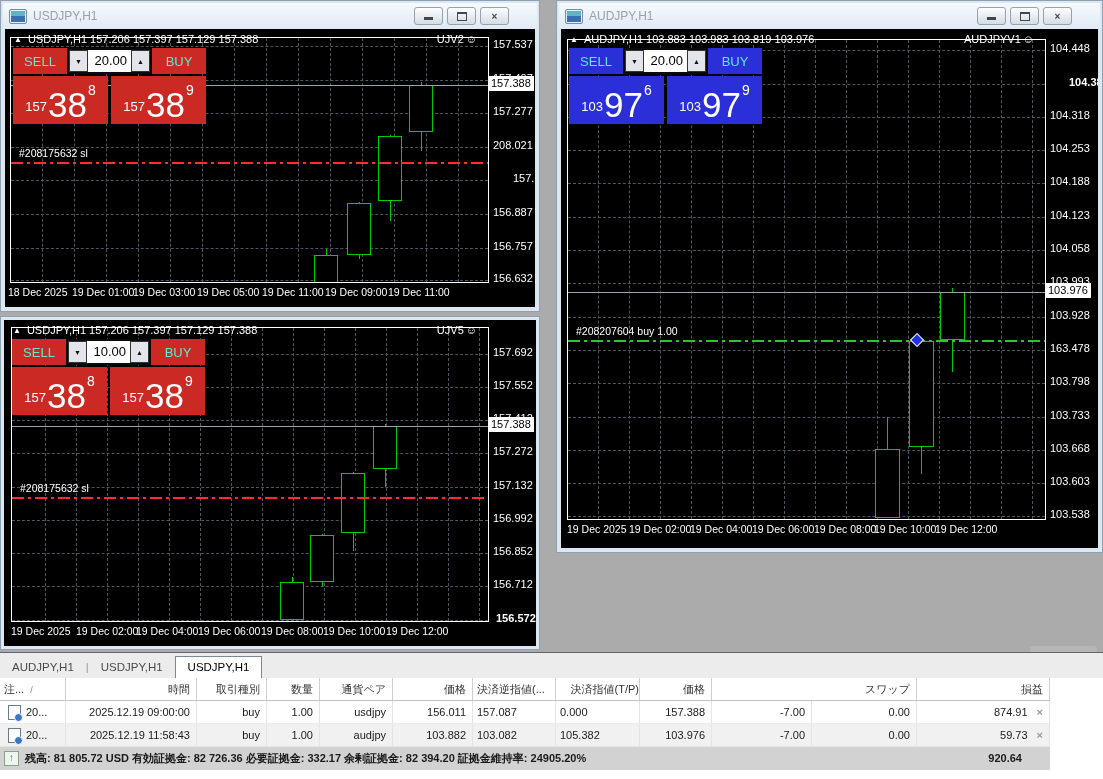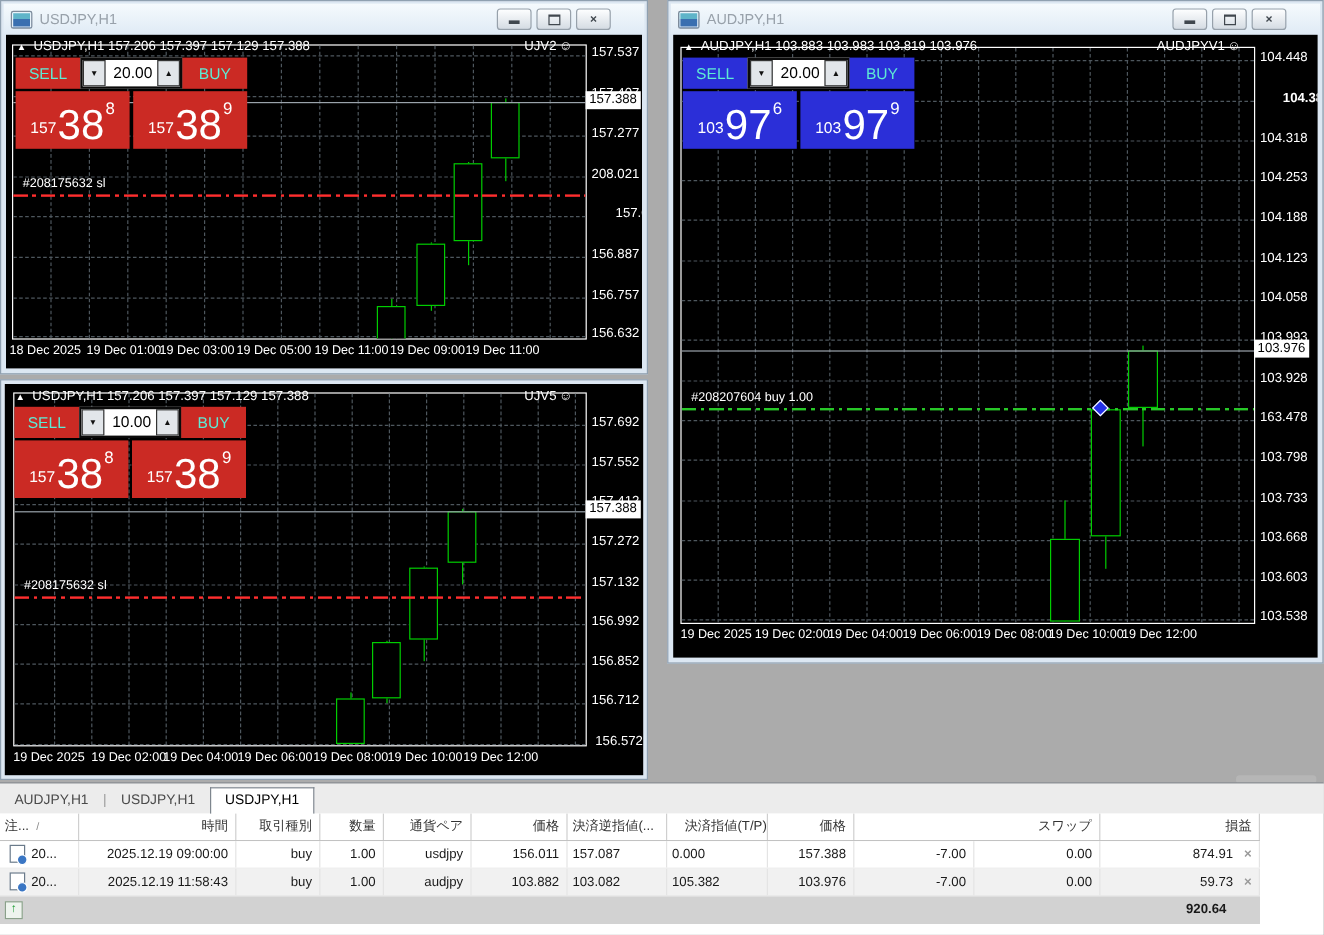--- a/index.html
+++ b/index.html
@@ -271,21 +271,21 @@
         <div class="pline" style="top: 97.825px; height: 1px; background: rgb(154, 163, 171);"></div>
       </div>
       <div class="tick" style="left: 489px; top: 25.6434px;">157.692</div>
       <div class="tick" style="left: 489px; top: 58.8849px;">157.552</div>
       <div class="tick" style="left: 489px; top: 92.1264px;">157.412</div>
       <div class="tick" style="left: 489px; top: 125.368px;">157.272</div>
       <div class="tick" style="left: 489px; top: 158.609px;">157.132</div>
       <div class="tick" style="left: 489px; top: 191.851px;">156.992</div>
       <div class="tick" style="left: 489px; top: 225.092px;">156.852</div>
       <div class="tick" style="left: 489px; top: 258.334px;">156.712</div>
-      <div class="tick" style="left: 492px; top: 291.575px;">156.572</div>
+      <div class="tick" style="left: 492px; top: 291.575px; font-weight: bold;">156.572</div>
       <div class="pbox" style="left: 484px; top: 96.825px;">157.388</div>
       <div class="tlabel" style="left: 7px; top: 305px;">19 Dec 2025</div>
       <div class="tlabel" style="left: 72px; top: 305px;">19 Dec 02:00</div>
       <div class="tlabel" style="left: 132px; top: 305px;">19 Dec 04:00</div>
       <div class="tlabel" style="left: 194px; top: 305px;">19 Dec 06:00</div>
       <div class="tlabel" style="left: 257px; top: 305px;">19 Dec 08:00</div>
       <div class="tlabel" style="left: 319px; top: 305px;">19 Dec 10:00</div>
       <div class="tlabel" style="left: 382px; top: 305px;">19 Dec 12:00</div>
     </div>
 </div>
@@ -457,16 +457,17 @@
         <div class="cell al-r" style="width: 80px;">103.882</div>
         <div class="cell al-l" style="width: 83px;">103.082</div>
         <div class="cell al-l" style="width: 84px;">105.382</div>
         <div class="cell al-r" style="width: 72px;">103.976</div>
         <div class="cell al-r" style="width: 100px;">-7.00</div>
         <div class="cell al-r" style="width: 105px;">0.00</div>
         <div class="cell al-r" style="width: 133px;">59.73<span class="closex">×</span></div>
       </div>
       <div class="balrow">
         <span class="balicon">↑</span>
+        <span>残高: 81 805.72 USD  有効証拠金: 82 726.36  必要証拠金: 332.17  余剰証拠金: 82 394.20  証拠金維持率: 24905.20%</span>
         <span class="balprofit">920.64</span>
       </div>
     </div>
 </div>
 
 </body></html>

